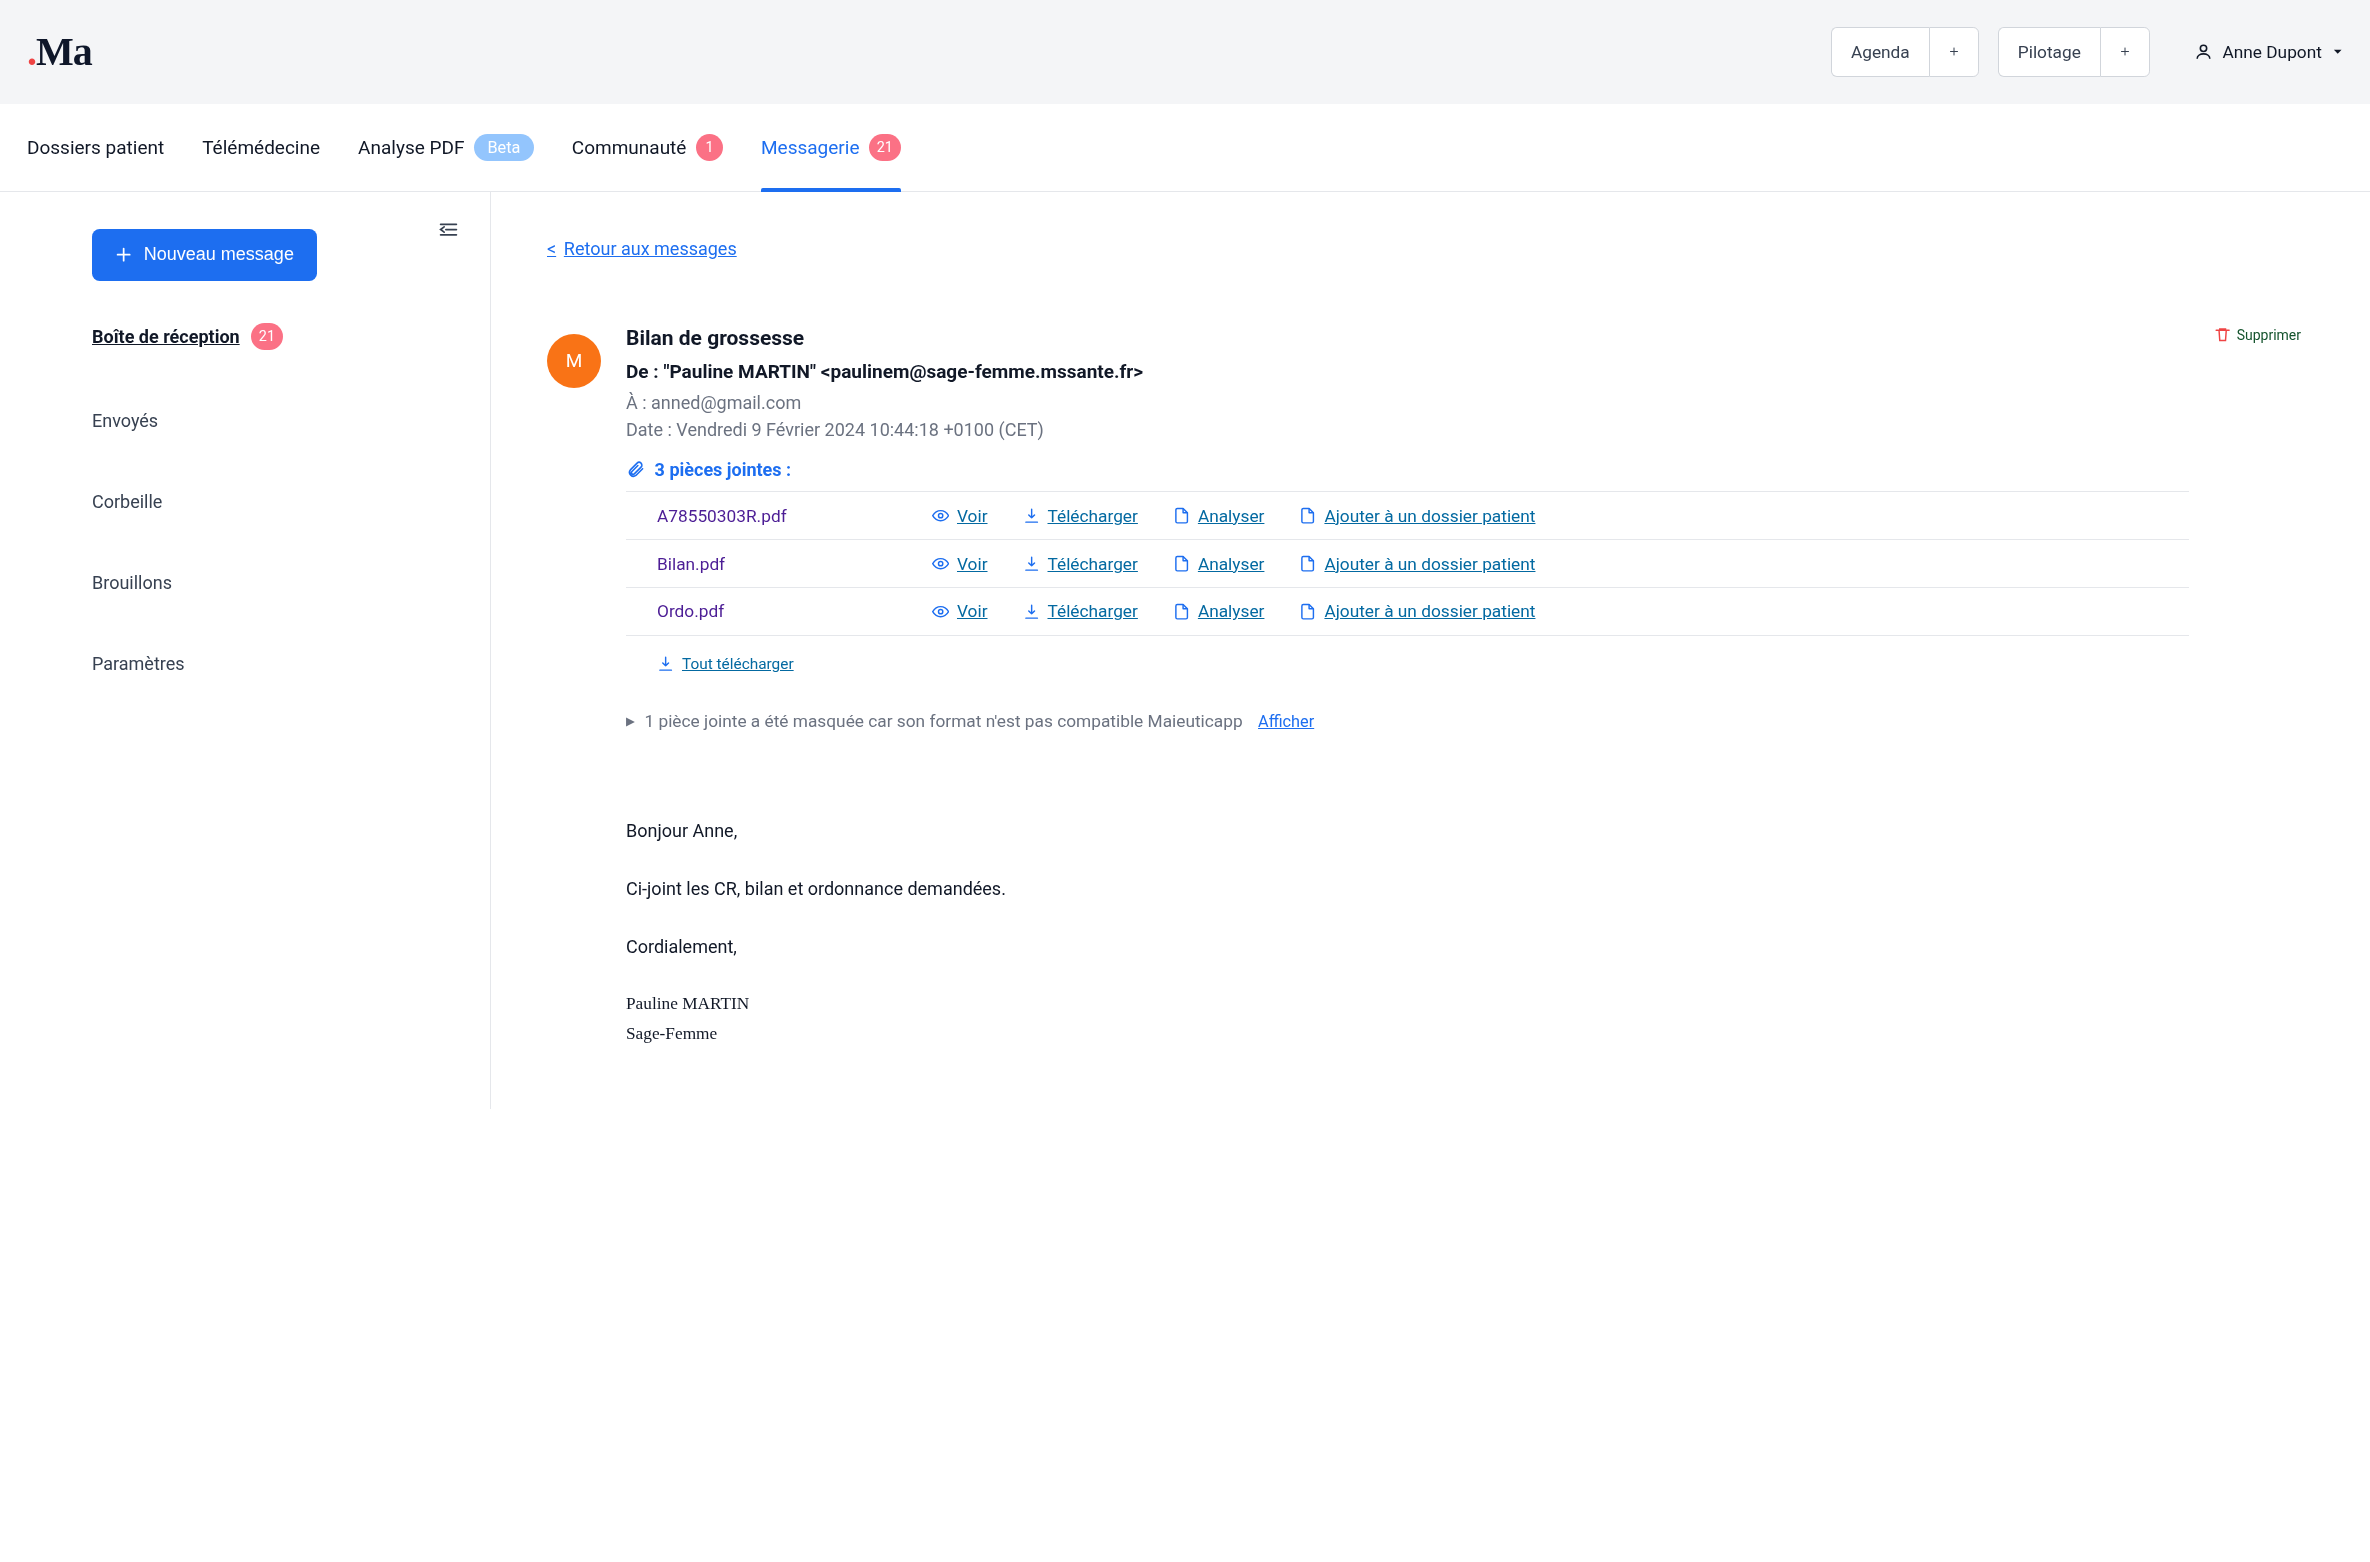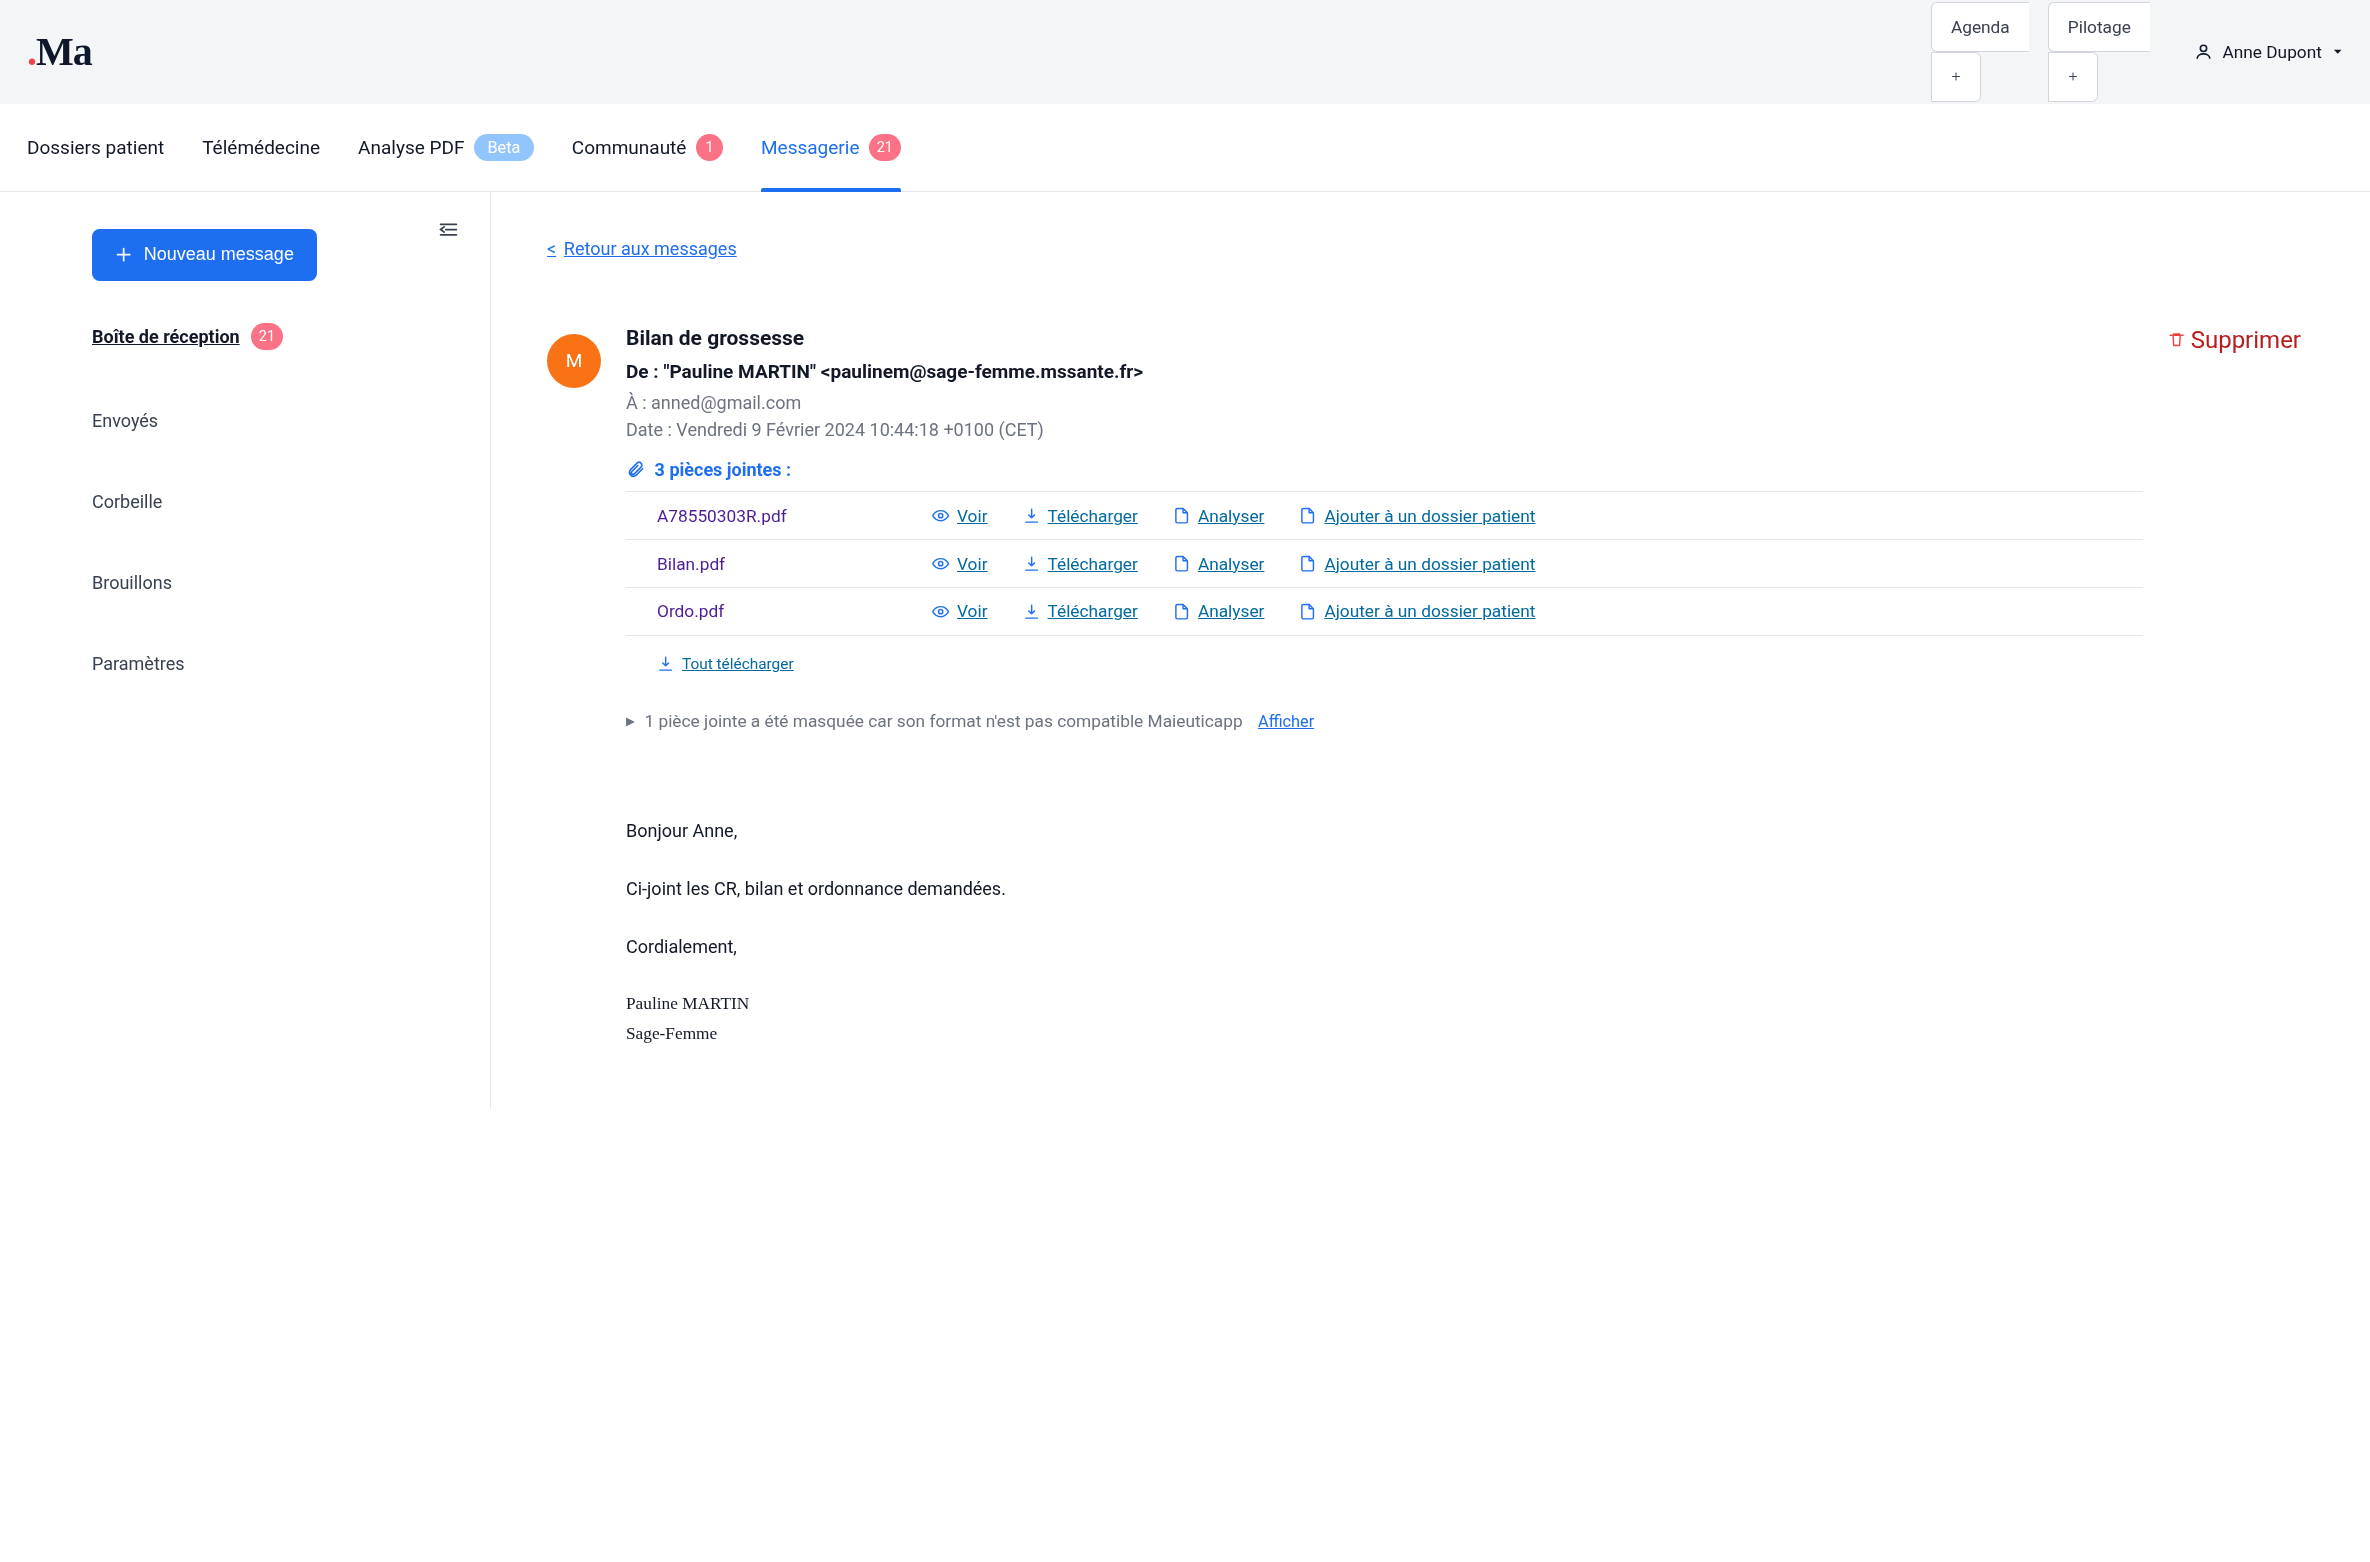--- a/index.html
+++ b/index.html
@@ -16,21 +16,21 @@
     height: 104px;
     display: flex;
     align-items: center;
     padding: 0 27px;
     border-bottom: 1px solid #f4f5f7;
   }
   .logo { font-family: Georgia, "Times New Roman", serif; font-size: 40px; font-weight: 700; color:#0f172a; position: relative; letter-spacing: -1px; }
   .logo-dot { color:#ef4444; font-size:40px; position: relative; }
   .topbar-spacer { flex: 1; }
   .top-group { display: flex; gap: 19px; align-items: center; }
-  .combo-btn { display: inline-flex; align-items: flex-start; flex-direction: column; }
+  .combo-btn { display: inline-flex; align-items: flex-end; }
   .combo-btn .part {
     border:1px solid #d1d5db; background:#fff; padding: 0 19px;
     height: 50px; display:flex; align-items:center; font-size:17.3px; color:#374151;
     cursor:pointer;
   }
   .combo-btn .part:first-child { border-right:none; border-radius:5.8px 0 0 5.8px; }
   .combo-btn .part:last-child  { border-radius:0 5.8px 5.8px 0; width:50px; justify-content:center; }
   .user-menu { display:flex; align-items:center; gap:9.6px; margin-left:25px; font-size:17.3px; cursor:pointer; }
 
   
@@ -67,21 +67,21 @@
   .content { flex:1; padding: 46px 69px 58px 56px; }
   .back-link { color:#1d6ef0; text-decoration:underline; font-size:18px; cursor:pointer; display:inline-flex; align-items:center; gap:7.7px; margin-bottom:67px; }
   .back-link .chev { text-decoration:none; display:inline-block; }
 
   .msg-header-row { display:flex; align-items:flex-start; gap:25px; }
   .avatar { width:54px; height:54px; border-radius:50%; background:#f97316; color:#fff; display:flex; align-items:center; justify-content:center; font-size:19px; flex-shrink:0; margin-top:7.7px; }
   .msg-meta { flex:1; }
   .msg-title { font-size:21px; font-weight:700; margin-bottom:9.6px; }
   .from-line { font-size:19px; font-weight:700; margin-bottom:9.6px; }
   .to-line, .date-line { font-size:18px; color:#6b7280; margin-bottom:5.8px; }
-  .delete-btn { color:#b91c1c; font-size:24px; cursor:pointer; display:flex; align-items:center; gap:5px; }
+  .delete-btn { color:#14532d; font-size:14px; cursor:pointer; display:flex; align-items:center; gap:5px; }
 
   .attach-header { color:#1d6ef0; font-weight:700; font-size:18px; display:flex; align-items:center; gap:9.6px; margin-top:19px; margin-bottom:11.5px; }
 
   .attachments { margin-left: 0; }
   .att-row {
     display:flex; align-items:center; padding:13.4px 0 13.4px 31px; border-bottom:1px solid #e5e7eb;
     gap: 35px; font-size:17.3px;
   }
   .att-row:first-child { border-top:1px solid #e5e7eb; }
   .att-name { color:#4c1d95; min-width: 240px; }

